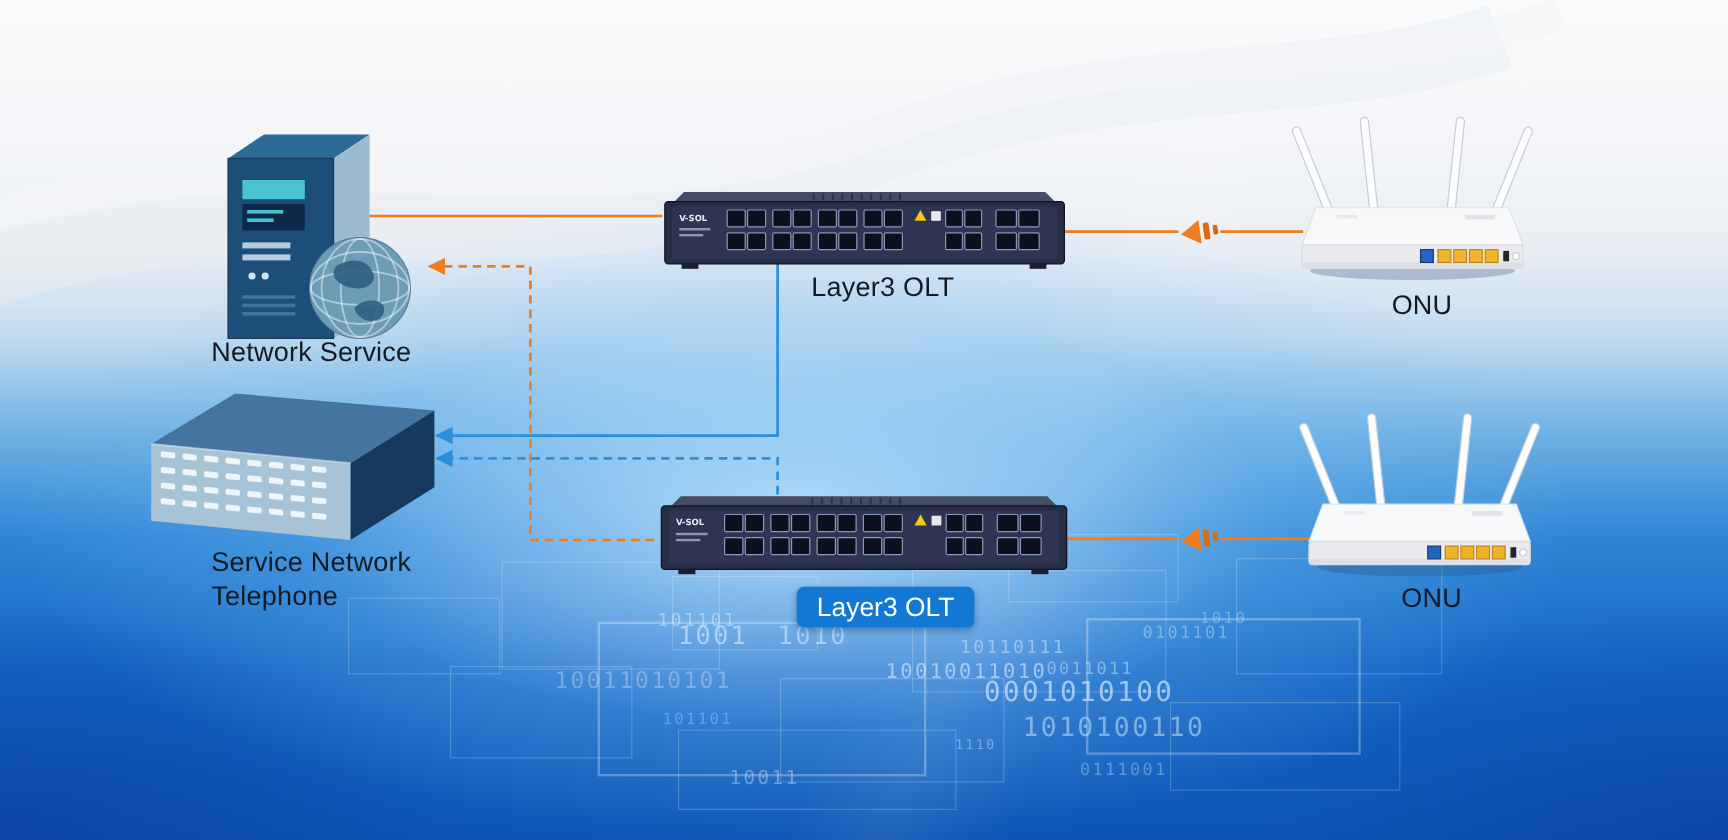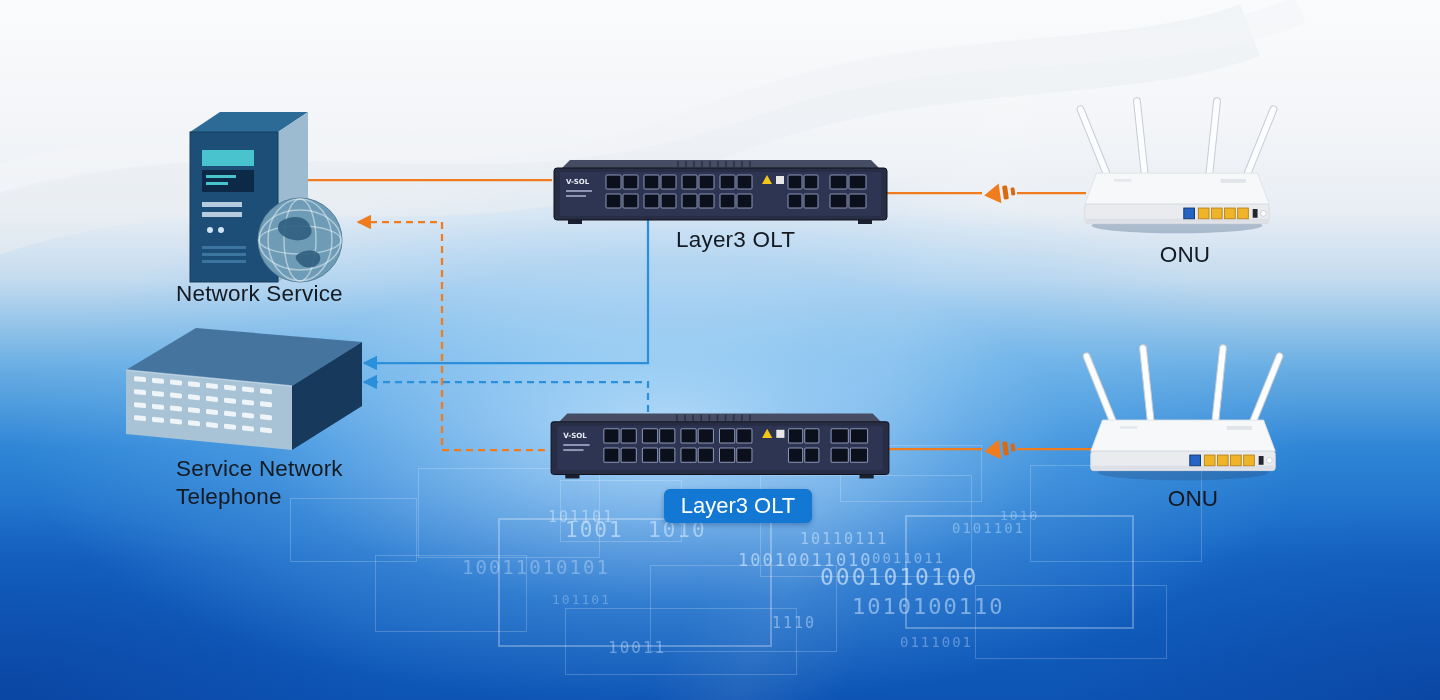--- a/index.html
+++ b/index.html
@@ -83,21 +83,21 @@
 
   <div>
       <span class="bin" style="left: 548px; top: 508px; font-size: 15px; opacity: 0.5;">101101</span>
       <span class="bin" style="left: 565px; top: 518px; font-size: 21px; opacity: 0.6;">1001</span>
       <span class="bin" style="left: 648px; top: 518px; font-size: 21px; opacity: 0.55;">1010</span>
       <span class="bin" style="left: 800px; top: 530px; font-size: 15px; opacity: 0.5;">10110111</span>
       <span class="bin" style="left: 872px; top: 514px; font-size: 14px; opacity: 0.45; margin-top: 36px;">0011011</span>
       <span class="bin" style="left: 738px; top: 550px; font-size: 17px; opacity: 0.6;">10010011010</span>
       <span class="bin" style="left: 820px; top: 544px; font-size: 23px; opacity: 0.65; margin-top: 20px;">0001010100</span>
       <span class="bin" style="left: 852px; top: 594px; font-size: 22px; opacity: 0.5;">1010100110</span>
-      <span class="bin" style="left: 772px; top: 614px; font-size: 15px; opacity: 0.45;">1110</span>
+      <span class="bin" style="left: 796px; top: 614px; font-size: 11px; opacity: 0.45;">1110</span>
       <span class="bin" style="left: 608px; top: 638px; font-size: 16px; opacity: 0.4;">10011</span>
       <span class="bin" style="left: 462px; top: 556px; font-size: 19px; opacity: 0.35;">10011010101</span>
       <span class="bin" style="left: 952px; top: 520px; font-size: 14px; opacity: 0.4;">0101101</span>
       <span class="bin" style="left: 1000px; top: 508px; font-size: 13px; opacity: 0.35;">1010</span>
       <span class="bin" style="left: 552px; top: 592px; font-size: 13px; opacity: 0.3;">101101</span>
       <span class="bin" style="left: 900px; top: 634px; font-size: 14px; opacity: 0.35; text-align: right;">0111001</span>
     </div>
 
   <svg class="abs" style="left:0;top:0;" width="1440" height="700">
     <defs>

